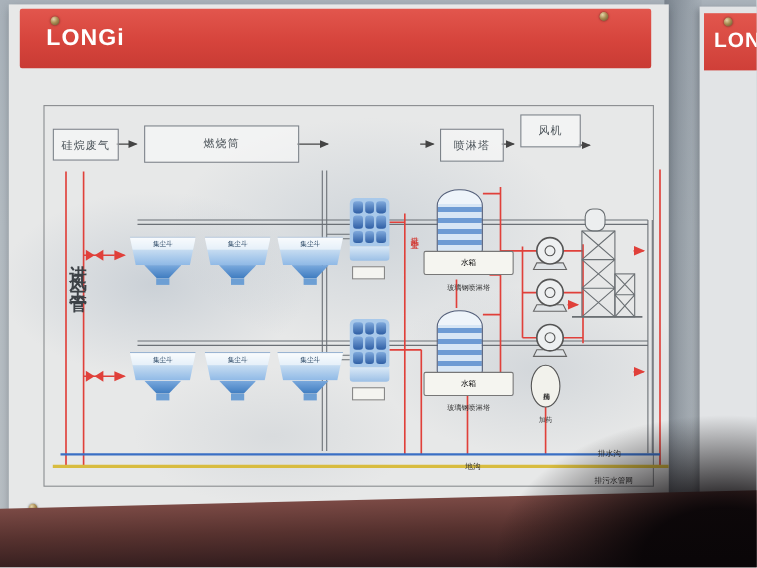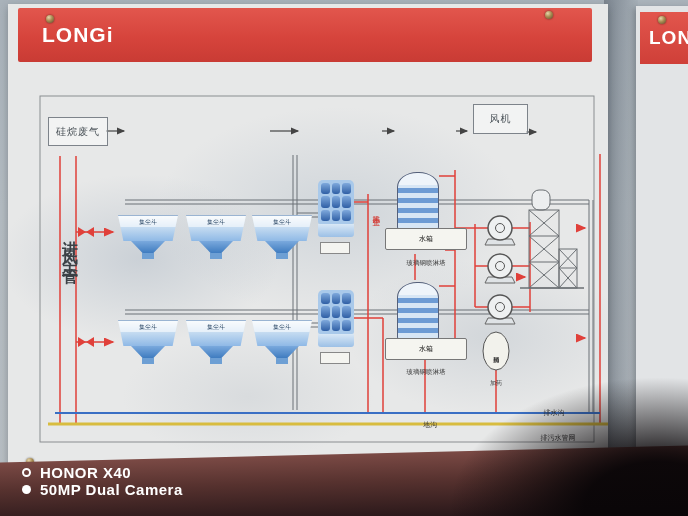--- a/index.html
+++ b/index.html
@@ -197,20 +197,22 @@
         <path d="M512,284 H576" stroke-width="1.5"></path>
       </g>
 
       <ellipse cx="488" cy="347" rx="13" ry="19" fill="#f2f2ec" stroke="#555"></ellipse>
 
       <line x1="47" y1="409" x2="592" y2="409" stroke="#3a6fc4" stroke-width="2"></line>
       <line x1="40" y1="420" x2="600" y2="420" stroke="#d8bc3f" stroke-width="3"></line>
     </svg>
 
     <div class="box" style="left:40px;top:113px;width:58px;height:27px;">硅烷废气</div>
+    <div class="box" style="left:123px;top:110px;width:139px;height:32px;">燃烧筒</div>
+    <div class="box" style="left:392px;top:113px;width:56px;height:28px;">喷淋塔</div>
     <div class="box" style="left:465px;top:100px;width:53px;height:28px;">风机</div>
 
     <div class="intake">进风主管</div>
 
     <div class="hopper" style="left:110px;top:211px;">
       <div class="hop-body">
           <div class="hop-label">
             <span class="tt x60">集尘斗</span>
           </div>
         </div>
@@ -330,24 +332,14 @@
 
   <div class="bolt" style="left:46px;top:15px;"></div>
   <div class="bolt" style="left:545px;top:11px;"></div>
   <div class="bolt" style="left:26px;top:458px;"></div>
   <div class="bolt" style="left:548px;top:454px;"></div>
   <div class="bolt" style="left:658px;top:16px;"></div>
 
   <div class="ground"></div>
   <div class="corner-shadow"></div>
 
-  <div class="wm">
-    <div class="wm-row">
-      <span class="ring"></span>
-      <span class="wm-text">HONOR X40</span>
-    </div>
-    <div class="wm-row">
-      <span class="dot"></span>
-      <span class="wm-text">50MP Dual Camera</span>
-    </div>
-  </div>
 
 </div>
 
 </body></html>

